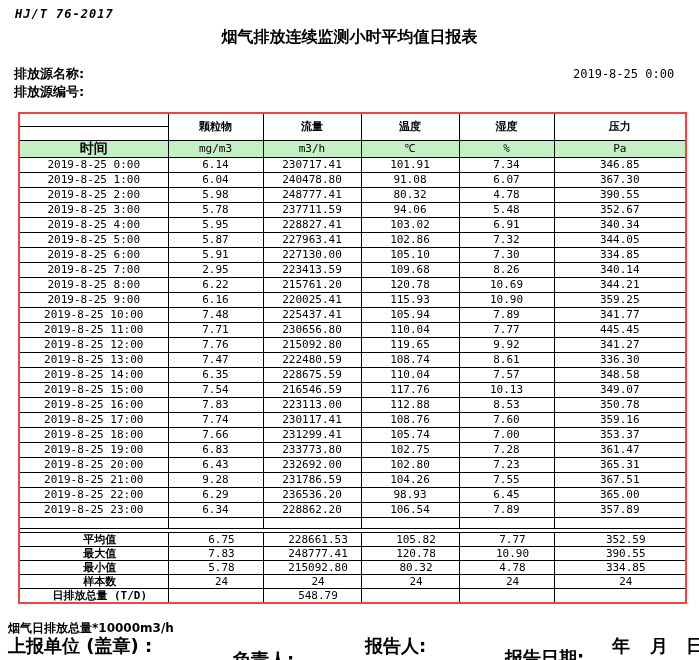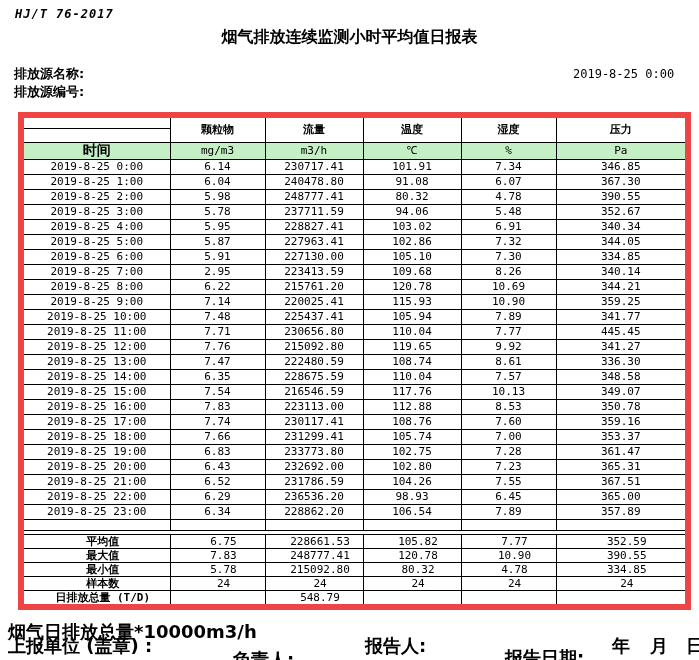--- a/index.html
+++ b/index.html
@@ -24,21 +24,21 @@
   .src-name { top: 65px; }
   .src-id   { top: 83px; }
   .datetime {
     top: 67px; left: 573px;
     font-family: "DejaVu Sans Mono", monospace; font-size: 12px;
   }
 
   table.report {
     position: absolute; top: 112px; left: 18px;
     width: 667px; border-collapse: collapse; table-layout: fixed;
-    border: 6px solid #ef4444;
+    border: 2px solid #ef4444;
   }
   table.report td {
     border: 1px solid #000;
     padding: 0; overflow: hidden; white-space: nowrap;
     text-align: center; vertical-align: middle;
     font-family: "DejaVu Sans Mono", monospace;
     font-size: 11px; line-height: 13px;
   }
   tr.hdr-a td { height: 13px; }
   tr.hdr-b td { height: 14px; }
@@ -59,21 +59,21 @@
   tr.blankrow td { height: 11px; }
   tr.spacer td { border: none; height: 4px; }
   tr.sum-row td { height: 14px; padding-left: 12px; }
   td.sum-label {
     font-family: "DejaVu Sans", sans-serif;
     font-weight: bold; font-size: 12px;
   }
 
   .note {
     top: 620px; left: 8px;
-    font-weight: bold; font-size: 18px; text-align: right;
+    font-weight: bold; font-size: 12px; text-align: right;
   }
   .sig { top: 634px; font-weight: bold; font-size: 18px; }
   .sig-unit   { left: 8px; }
   .sig-resp   { left: 233px; margin-top: 14px; }
   .sig-report { left: 365px; }
   .sig-date   { left: 505px; margin-top: 12px; }
   .sig-year   { left: 612px; }
   .sig-month  { left: 650px; }
   .sig-day    { left: 686px; }
 </style>
@@ -184,21 +184,21 @@
       <tr class="data-row">
         <td>2019-8-25 8:00</td>
         <td>6.22</td>
         <td>215761.20</td>
         <td>120.78</td>
         <td>10.69</td>
         <td>344.21</td>
       </tr>
       <tr class="data-row">
         <td>2019-8-25 9:00</td>
-        <td>7.14</td>
+        <td>6.16</td>
         <td>220025.41</td>
         <td>115.93</td>
         <td>10.90</td>
         <td>359.25</td>
       </tr>
       <tr class="data-row">
         <td>2019-8-25 10:00</td>
         <td>7.48</td>
         <td>225437.41</td>
         <td>105.94</td>
@@ -280,21 +280,21 @@
       <tr class="data-row">
         <td>2019-8-25 20:00</td>
         <td>6.43</td>
         <td>232692.00</td>
         <td>102.80</td>
         <td>7.23</td>
         <td>365.31</td>
       </tr>
       <tr class="data-row">
         <td>2019-8-25 21:00</td>
-        <td>6.52</td>
+        <td>9.28</td>
         <td>231786.59</td>
         <td>104.26</td>
         <td>7.55</td>
         <td>367.51</td>
       </tr>
       <tr class="data-row">
         <td>2019-8-25 22:00</td>
         <td>6.29</td>
         <td>236536.20</td>
         <td>98.93</td>

